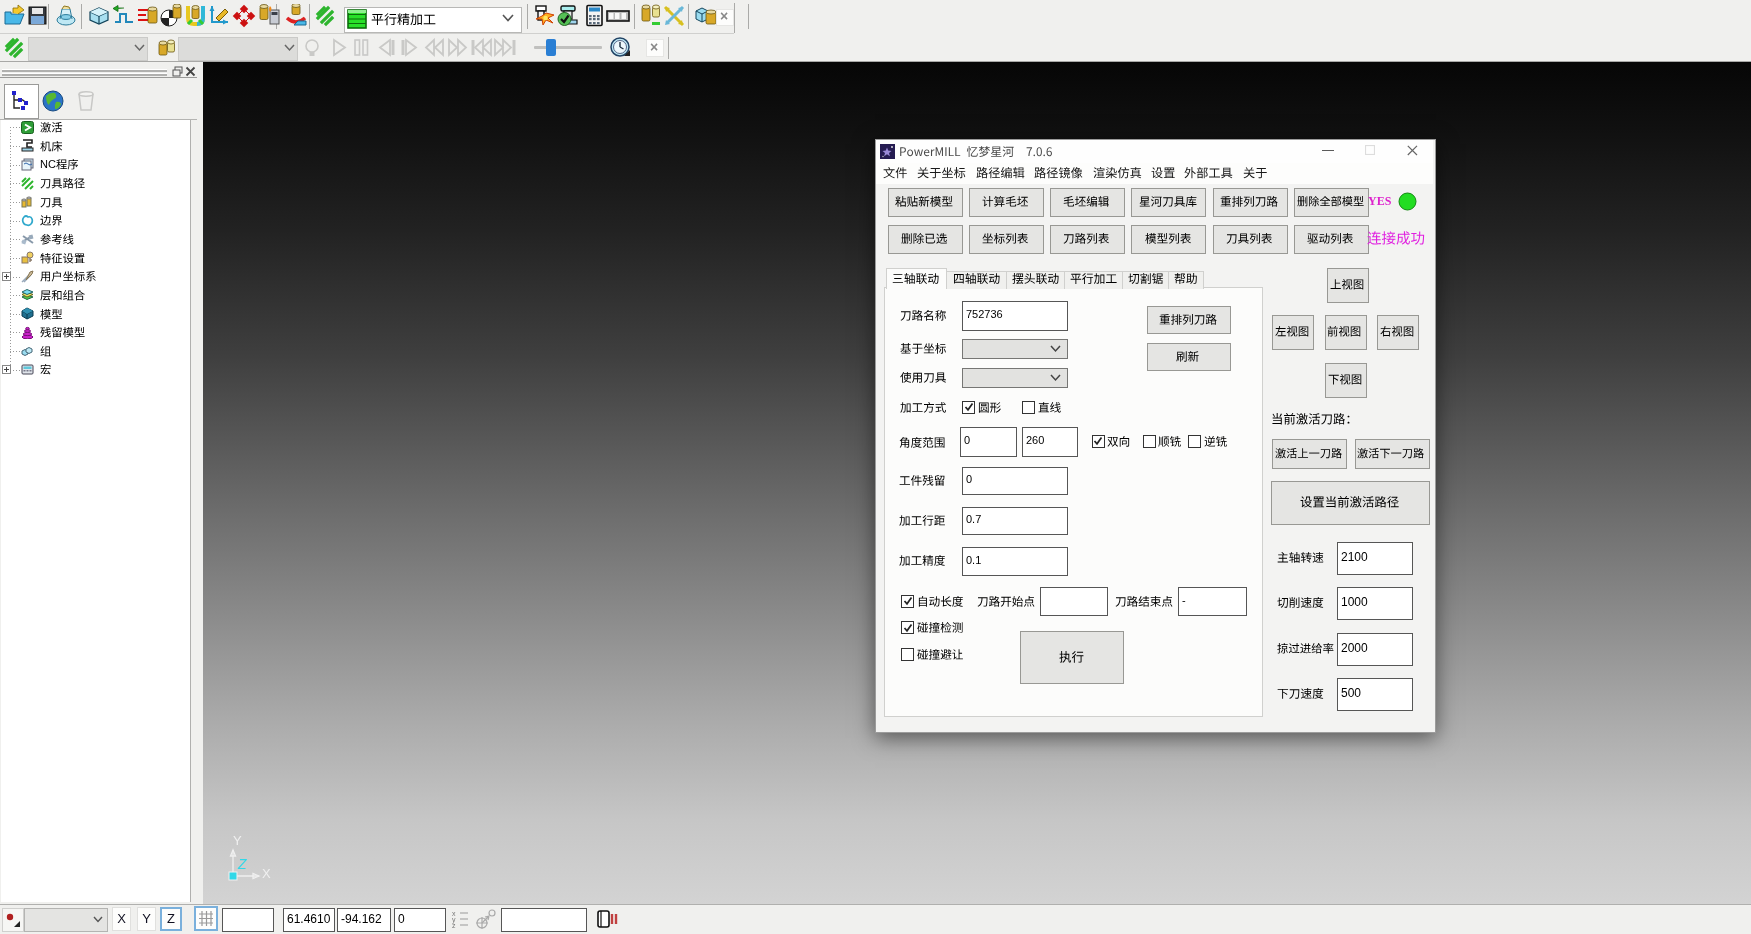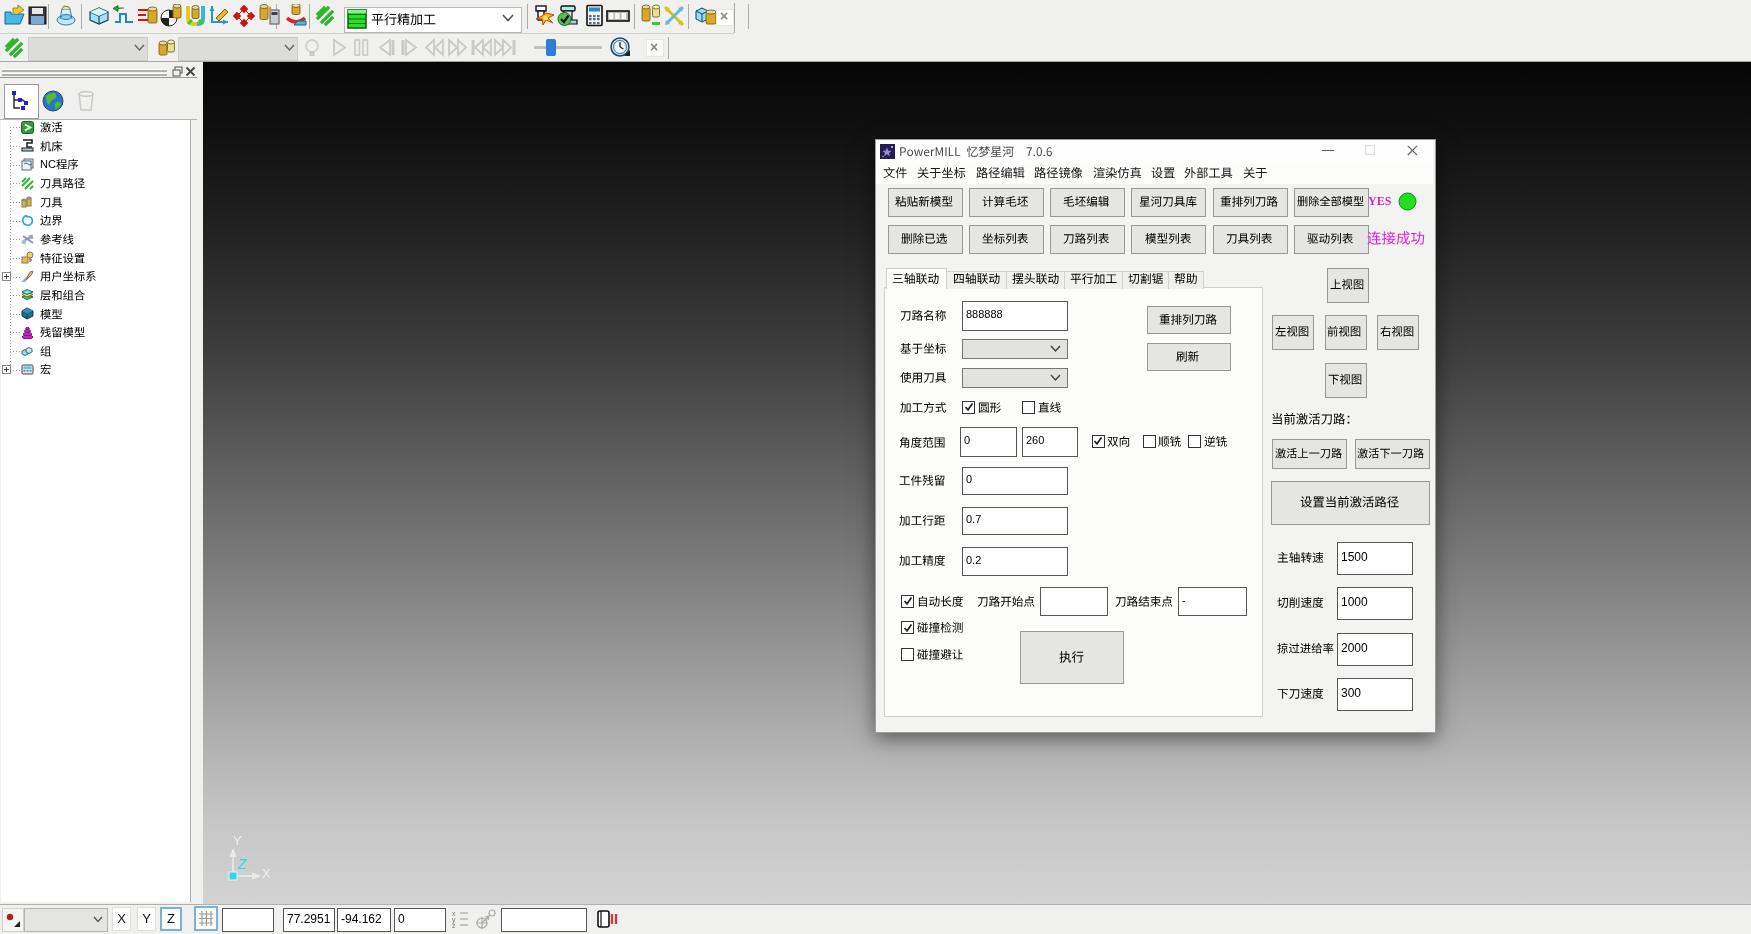--- a/index.html
+++ b/index.html
@@ -907,21 +907,21 @@
     </svg>
     <svg style="position:absolute;left:900.0px;top:309.0px;overflow:visible" width="48.4" height="15.1">
       <g fill="#000" transform="translate(0,10.79) scale(0.011600,-0.011600)">
         <use href="#g11" x="0"></use>
         <use href="#g13" x="1000"></use>
         <use href="#g102" x="2000"></use>
         <use href="#g103" x="3000"></use>
       </g>
     </svg>
     <div style="position:absolute;left:962.0px;top:301.0px;width:104.0px;height:28.0px;background:#fff;border:1px solid #565656"></div>
-    <span style="position:absolute;left:966.0px;top:306.4px;font:normal 11px 'Liberation Sans', sans-serif;color:#000;line-height:17.2px;white-space:pre;">888888</span>
+    <span style="position:absolute;left:966.0px;top:306.4px;font:normal 11px 'Liberation Sans', sans-serif;color:#000;line-height:17.2px;white-space:pre;">752736</span>
     <div style="position:absolute;left:1146.5px;top:306.0px;width:82.5px;height:26.0px;background:#e5e5e3;border:1px solid #989894"></div>
     <svg style="position:absolute;left:1158.8px;top:312.5px;overflow:visible" width="60.0" height="15.1">
       <g fill="#000" transform="translate(0,10.79) scale(0.011600,-0.011600)">
         <use href="#g76" x="0"></use>
         <use href="#g77" x="1000"></use>
         <use href="#g78" x="2000"></use>
         <use href="#g11" x="3000"></use>
         <use href="#g13" x="4000"></use>
       </g>
     </svg>
@@ -1039,21 +1039,21 @@
     <span style="position:absolute;left:966.0px;top:511.4px;font:normal 11px 'Liberation Sans', sans-serif;color:#000;line-height:17.2px;white-space:pre;">0.7</span>
     <svg style="position:absolute;left:898.5px;top:553.5px;overflow:visible" width="48.4" height="15.1">
       <g fill="#000" transform="translate(0,10.79) scale(0.011600,-0.011600)">
         <use href="#g3" x="0"></use>
         <use href="#g4" x="1000"></use>
         <use href="#g2" x="2000"></use>
         <use href="#g113" x="3000"></use>
       </g>
     </svg>
     <div style="position:absolute;left:962.0px;top:547.0px;width:104.0px;height:27.0px;background:#fff;border:1px solid #565656"></div>
-    <span style="position:absolute;left:966.0px;top:551.9px;font:normal 11px 'Liberation Sans', sans-serif;color:#000;line-height:17.2px;white-space:pre;">0.2</span>
+    <span style="position:absolute;left:966.0px;top:551.9px;font:normal 11px 'Liberation Sans', sans-serif;color:#000;line-height:17.2px;white-space:pre;">0.1</span>
     <div style="position:absolute;left:901.0px;top:594.5px;width:13px;height:13px;background:#fff;border:1.5px solid #333;box-sizing:border-box"></div>
     <svg style="position:absolute;left:902.5px;top:596.0px;" width="10.0" height="10.0" viewBox="0 0 10.0 10.0">
       <path d="M1.5 5 L4 7.8 L8.5 1.5" fill="none" stroke="#222" stroke-width="1.7"></path>
     </svg>
     <svg style="position:absolute;left:916.5px;top:594.5px;overflow:visible" width="48.4" height="15.1">
       <g fill="#000" transform="translate(0,10.79) scale(0.011600,-0.011600)">
         <use href="#g122" x="0"></use>
         <use href="#g86" x="1000"></use>
         <use href="#g123" x="2000"></use>
         <use href="#g113" x="3000"></use>
@@ -1196,21 +1196,21 @@
     </svg>
     <svg style="position:absolute;left:1277.0px;top:551.4px;overflow:visible" width="48.8" height="15.2">
       <g fill="#000" transform="translate(0,10.88) scale(0.011700,-0.011700)">
         <use href="#g146" x="0"></use>
         <use href="#g92" x="1000"></use>
         <use href="#g147" x="2000"></use>
         <use href="#g148" x="3000"></use>
       </g>
     </svg>
     <div style="position:absolute;left:1337.0px;top:542.0px;width:74.0px;height:31.0px;background:#fff;border:1px solid #565656"></div>
-    <span style="position:absolute;left:1341.0px;top:548.1px;font:normal 12px 'Liberation Sans', sans-serif;color:#000;line-height:18.8px;white-space:pre;">1500</span>
+    <span style="position:absolute;left:1341.0px;top:548.1px;font:normal 12px 'Liberation Sans', sans-serif;color:#000;line-height:18.8px;white-space:pre;">2100</span>
     <svg style="position:absolute;left:1277.0px;top:595.9px;overflow:visible" width="48.8" height="15.2">
       <g fill="#000" transform="translate(0,10.88) scale(0.011700,-0.011700)">
         <use href="#g97" x="0"></use>
         <use href="#g149" x="1000"></use>
         <use href="#g148" x="2000"></use>
         <use href="#g113" x="3000"></use>
       </g>
     </svg>
     <div style="position:absolute;left:1337.0px;top:587.0px;width:74.0px;height:31.0px;background:#fff;border:1px solid #565656"></div>
     <span style="position:absolute;left:1341.0px;top:593.1px;font:normal 12px 'Liberation Sans', sans-serif;color:#000;line-height:18.8px;white-space:pre;">1000</span>
@@ -1227,21 +1227,21 @@
     <span style="position:absolute;left:1341.0px;top:639.1px;font:normal 12px 'Liberation Sans', sans-serif;color:#000;line-height:18.8px;white-space:pre;">2000</span>
     <svg style="position:absolute;left:1277.0px;top:686.9px;overflow:visible" width="48.8" height="15.2">
       <g fill="#000" transform="translate(0,10.88) scale(0.011700,-0.011700)">
         <use href="#g142" x="0"></use>
         <use href="#g11" x="1000"></use>
         <use href="#g148" x="2000"></use>
         <use href="#g113" x="3000"></use>
       </g>
     </svg>
     <div style="position:absolute;left:1337.0px;top:678.0px;width:74.0px;height:31.0px;background:#fff;border:1px solid #565656"></div>
-    <span style="position:absolute;left:1341.0px;top:684.1px;font:normal 12px 'Liberation Sans', sans-serif;color:#000;line-height:18.8px;white-space:pre;">300</span>
+    <span style="position:absolute;left:1341.0px;top:684.1px;font:normal 12px 'Liberation Sans', sans-serif;color:#000;line-height:18.8px;white-space:pre;">500</span>
     <svg style="position:absolute;left:225.0px;top:830.0px;" width="55.0" height="55.0" viewBox="0 0 55.0 55.0">
       <g stroke="#f0f0f0" stroke-width="1.3" fill="none">
         <path d="M8 46 L8 20 M8 46 L34 46"></path>
         <path d="M8 20 L5.5 26 L10.5 26 Z"></path>
         <path d="M34 46 L28 43.5 L28 48.5 Z"></path>
       </g>
       <rect x="4" y="42" width="8" height="8" fill="#30d8e8" stroke="#f0f0f0" stroke-width="1"></rect>
     </svg>
     <span style="position:absolute;left:233.0px;top:831.2px;font:normal 13px 'Liberation Sans', sans-serif;color:#f0f0f0;line-height:19.5px;white-space:pre;">Y</span>
     <span style="position:absolute;left:262.0px;top:863.8px;font:normal 13px 'Liberation Sans', sans-serif;color:#f0f0f0;line-height:19.5px;white-space:pre;">X</span>
@@ -1263,21 +1263,21 @@
     <div style="position:absolute;left:160px;top:907px;width:22px;height:24px;background:#fdfdfc;border:2px solid #7ab0dc;box-sizing:border-box"></div>
     <span style="position:absolute;left:171.0px;transform:translateX(-50%);top:908.9px;font:normal 13px 'Liberation Sans', sans-serif;color:#112;line-height:20.2px;white-space:pre;">Z</span>
     <div style="position:absolute;left:194px;top:906px;width:24px;height:25px;background:#fdfdfc;border:2px solid #7ab0dc;box-sizing:border-box"></div>
     <svg style="position:absolute;left:198.0px;top:910.0px;" width="16.0" height="17.0" viewBox="0 0 16.0 17.0">
       <g stroke="#999" stroke-width="1.2" fill="none">
         <path d="M1 4 H15 M1 8.5 H15 M1 13 H15 M4 1 V16 M8.5 1 V16 M13 1 V16"></path>
       </g>
     </svg>
     <div style="position:absolute;left:222.0px;top:908.0px;width:50.0px;height:22.0px;background:#fff;border:1px solid #565656"></div>
     <div style="position:absolute;left:283.0px;top:908.0px;width:50.0px;height:22.0px;background:#fff;border:1px solid #565656"></div>
-    <span style="position:absolute;left:287.0px;top:909.6px;font:normal 12px 'Liberation Sans', sans-serif;color:#000;line-height:18.8px;white-space:pre;">77.2951</span>
+    <span style="position:absolute;left:287.0px;top:909.6px;font:normal 12px 'Liberation Sans', sans-serif;color:#000;line-height:18.8px;white-space:pre;">61.4610</span>
     <div style="position:absolute;left:337.0px;top:908.0px;width:52.0px;height:22.0px;background:#fff;border:1px solid #565656"></div>
     <span style="position:absolute;left:341.0px;top:909.6px;font:normal 12px 'Liberation Sans', sans-serif;color:#000;line-height:18.8px;white-space:pre;">-94.162</span>
     <div style="position:absolute;left:394.0px;top:908.0px;width:50.0px;height:22.0px;background:#fff;border:1px solid #565656"></div>
     <span style="position:absolute;left:398.0px;top:909.6px;font:normal 12px 'Liberation Sans', sans-serif;color:#000;line-height:18.8px;white-space:pre;">0</span>
     <svg style="position:absolute;left:452.0px;top:910.0px;" width="18.0" height="18.0" viewBox="0 0 18.0 18.0">
       <g fill="#888" font-size="6"></g>
       <g stroke="#999" stroke-width="1.2">
         <path d="M8 3 H16 M8 9 H16 M8 15 H16"></path>
       </g>
       <g fill="#777" transform="translate(0,0)">

